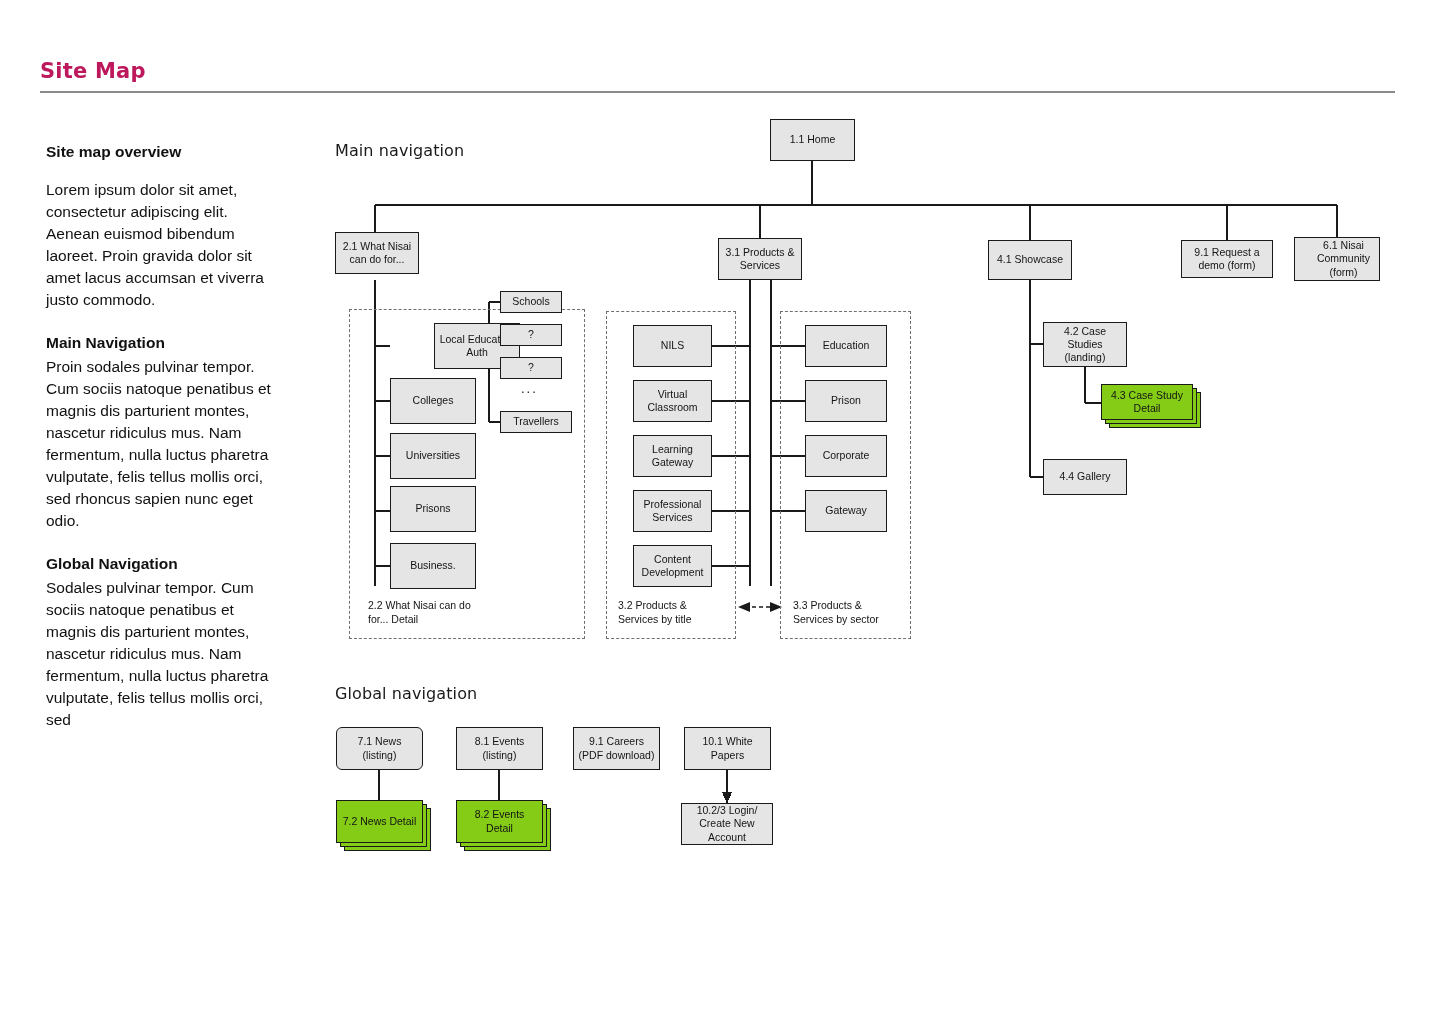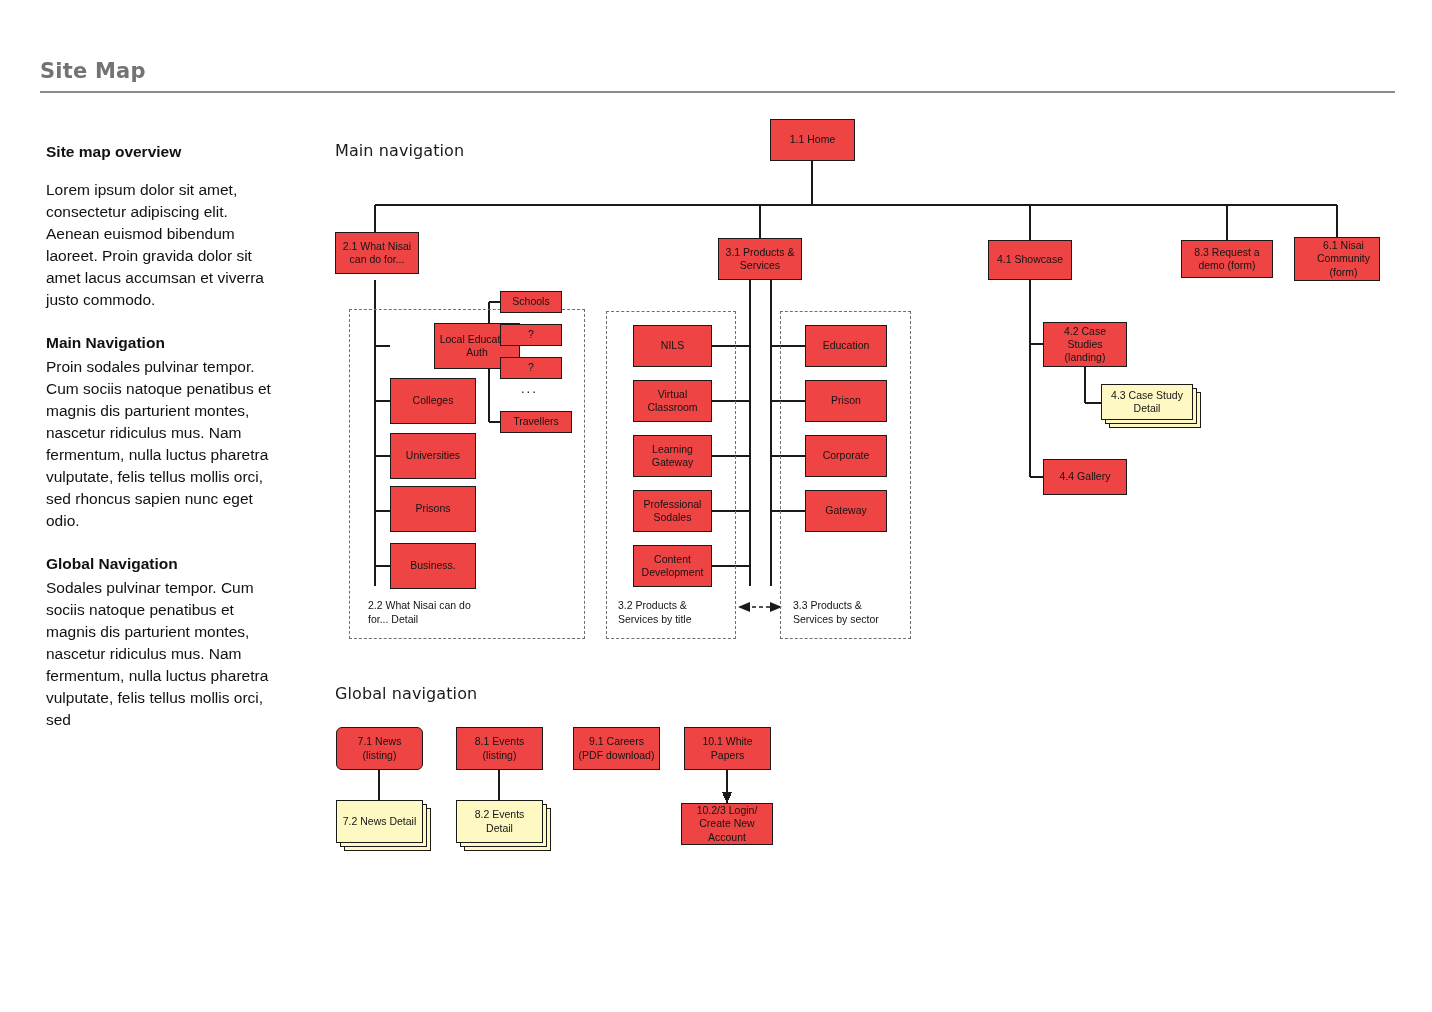--- a/index.html
+++ b/index.html
@@ -21,21 +21,21 @@
   }
 
   
   #page-title {
     position: absolute;
     left: 40px;
     top: 59px;
     font-size: 21px;
     font-weight: 600;
     letter-spacing: 0.2px;
-    color: #737373;
+    color: #be185d;
     font-family: "DejaVu Sans", sans-serif;
   }
   #title-rule {
     position: absolute;
     left: 40px;
     top: 91px;
     width: 1355px;
     height: 2px;
     background: #8a8a8a;
   }
@@ -80,40 +80,40 @@
     font-weight: 500;
     color: #1b1b1b;
     letter-spacing: 0.1px;
     white-space: nowrap;
   }
 
   
   .node {
     position: absolute;
     box-sizing: border-box;
-    background: #ef4444;
+    background: #e5e5e5;
     border: 1.4px solid #1a1a1a;
     display: flex;
     align-items: center;
     justify-content: center;
     text-align: center;
     font-size: 10.5px;
     line-height: 1.25;
     color: #141414;
     padding: 2px 3px;
     z-index: 4;
   }
   .node.thick { border-width: 1.6px; }
 
   
   .stack { position: absolute; z-index: 4; }
   .stack .sheet {
     position: absolute;
     box-sizing: border-box;
-    background: #fef9c3;
+    background: #84cc16;
     border: 1.4px solid #1a1a1a;
   }
   .stack .sheet.s3 { left: 8px; top: 8px; }
   .stack .sheet.s2 { left: 4px; top: 4px; }
   .stack .sheet.s1 {
     left: 0; top: 0;
     display: flex; align-items: center; justify-content: center;
     text-align: center;
     font-size: 10.5px; line-height: 1.25; color: #141414;
     padding: 2px 3px;
@@ -245,39 +245,39 @@
     <div class="group-caption" style="left:618px; top:599px; width:120px;">3.2 Products &amp;
 Services by title</div>
     <div class="group-caption" style="left:793px; top:599px; width:120px;">3.3 Products &amp;
 Services by sector</div>
 
     <div class="node thick" style="left:770px; top:119px; width:85px; height:42px;">1.1 Home</div>
 
     <div class="node thick" style="left:335px; top:232px; width:84px; height:42px;">2.1 What Nisai can do for...</div>
     <div class="node thick" style="left:718px; top:238px; width:84px; height:42px;">3.1 Products &amp; Services</div>
     <div class="node thick" style="left:988px; top:240px; width:84px; height:40px;">4.1 Showcase</div>
-    <div class="node thick" style="left:1181px; top:240px; width:92px; height:38px;">8.3 Request a demo (form)</div>
+    <div class="node thick" style="left:1181px; top:240px; width:92px; height:38px;">9.1 Request a demo (form)</div>
     <div class="node thick" style="left:1294px; top:237px; width:86px; height:44px;padding-left:16px;">6.1 Nisai Community (form)</div>
 
     <div class="node" style="left:390px; top:323px; width:86px; height:46px;margin-left:44px;">Local Education Auth</div>
     <div class="node" style="left:390px; top:378px; width:86px; height:46px;">Colleges</div>
     <div class="node" style="left:390px; top:433px; width:86px; height:46px;">Universities</div>
     <div class="node" style="left:390px; top:486px; width:86px; height:46px;">Prisons</div>
     <div class="node" style="left:390px; top:543px; width:86px; height:46px;">Business.</div>
 
     <div class="node" style="left:500px; top:291px; width:62px; height:22px;">Schools</div>
     <div class="node" style="left:500px; top:324px; width:62px; height:22px;">?</div>
     <div class="node" style="left:500px; top:357px; width:62px; height:22px;">?</div>
     <div class="ellipsis" style="left:521px; top:381px;">...</div>
     <div class="node" style="left:500px; top:411px; width:72px; height:22px;">Travellers</div>
 
     <div class="node" style="left:633px; top:325px; width:79px; height:42px;">NILS</div>
     <div class="node" style="left:633px; top:380px; width:79px; height:42px;">Virtual Classroom</div>
     <div class="node" style="left:633px; top:435px; width:79px; height:42px;">Learning Gateway</div>
-    <div class="node" style="left:633px; top:490px; width:79px; height:42px;">Professional Sodales</div>
+    <div class="node" style="left:633px; top:490px; width:79px; height:42px;">Professional Services</div>
     <div class="node" style="left:633px; top:545px; width:79px; height:42px;">Content Development</div>
 
     <div class="node" style="left:805px; top:325px; width:82px; height:42px;">Education</div>
     <div class="node" style="left:805px; top:380px; width:82px; height:42px;">Prison</div>
     <div class="node" style="left:805px; top:435px; width:82px; height:42px;">Corporate</div>
     <div class="node" style="left:805px; top:490px; width:82px; height:42px;">Gateway</div>
 
     <div class="node" style="left:1043px; top:322px; width:84px; height:45px;">4.2 Case Studies (landing)</div>
     <div class="stack" style="left:1101px; top:384px; width:100px; height:44px;">
       <div class="sheet s3" style="width:92px; height:36px;"></div>

